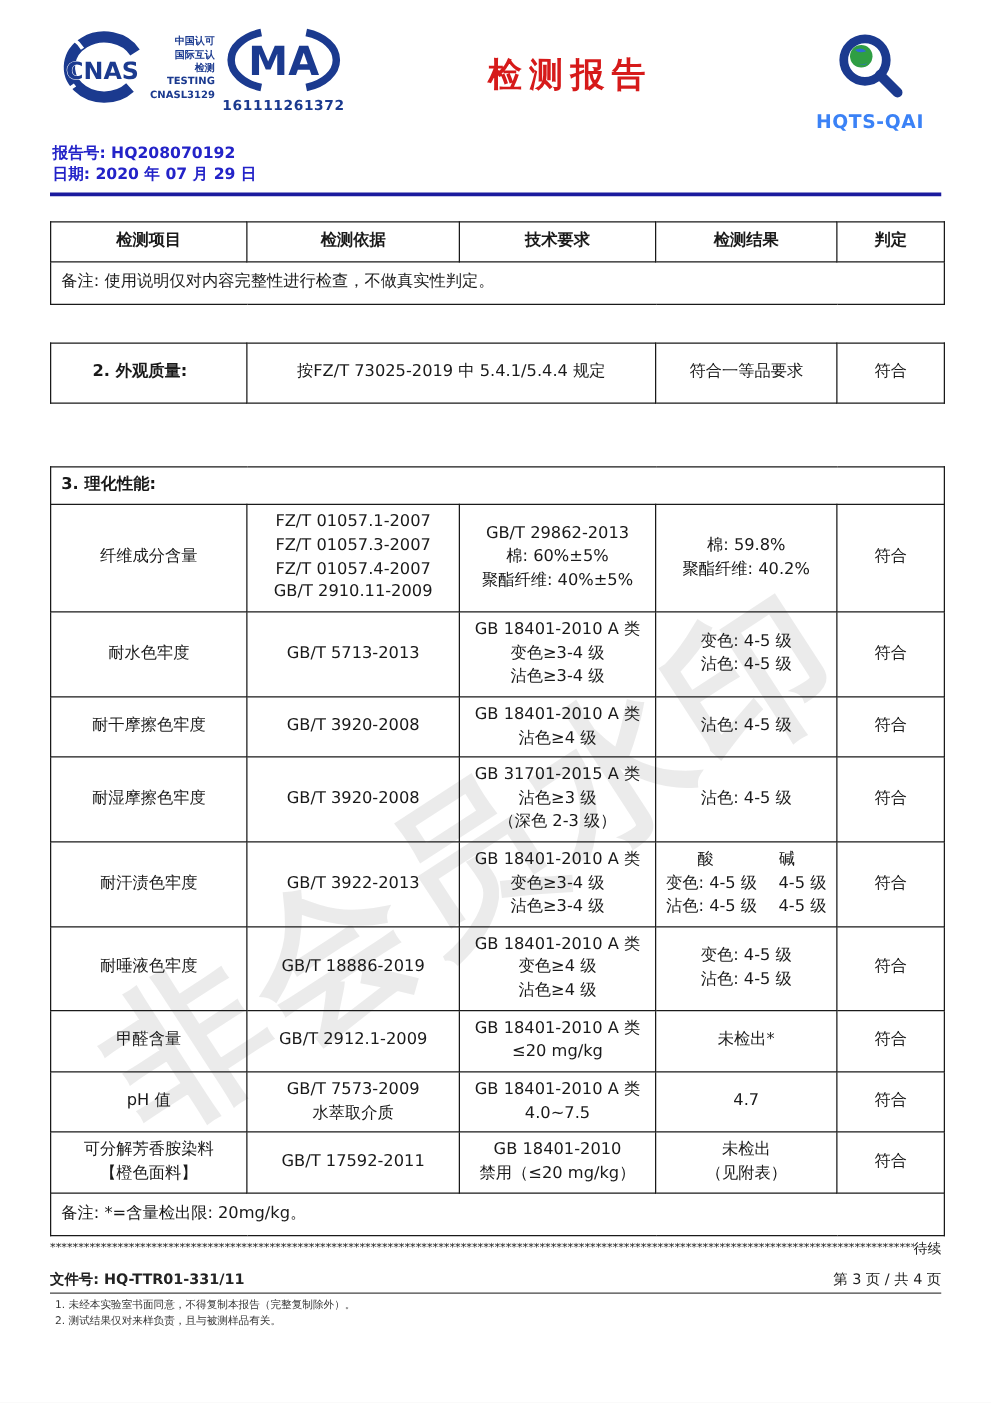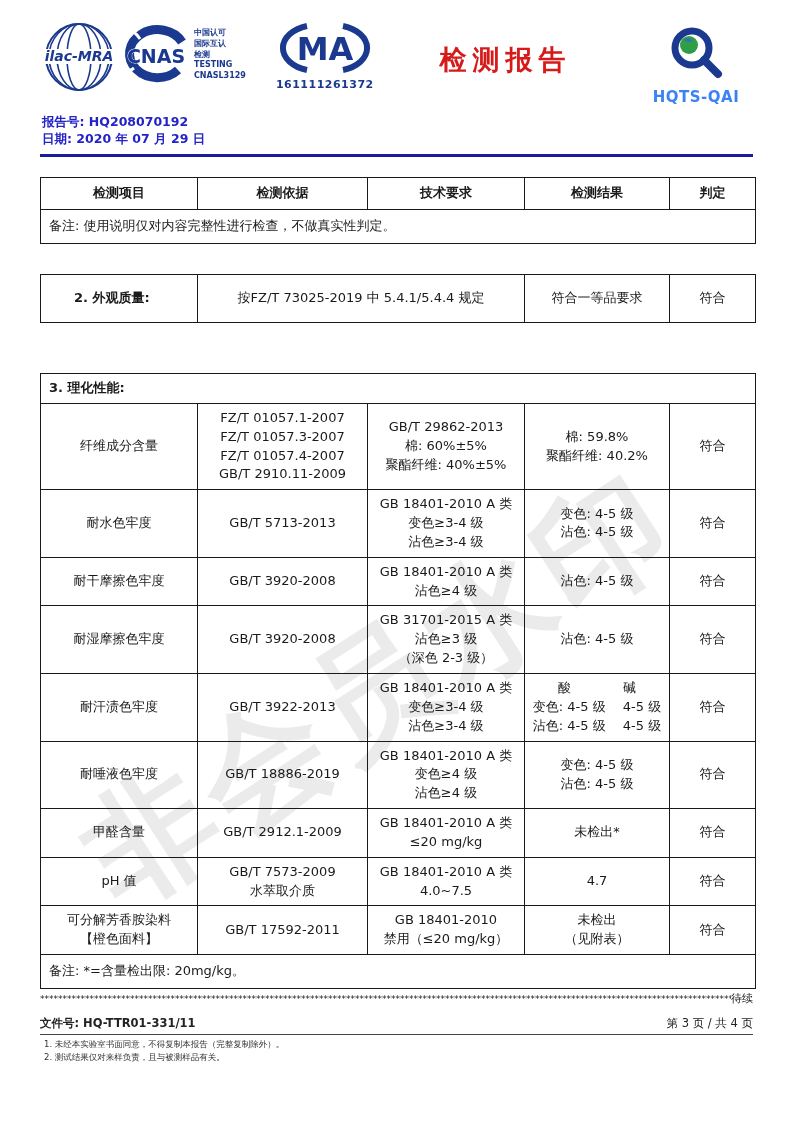--- a/index.html
+++ b/index.html
@@ -12,21 +12,21 @@
   
   .watermark {
     position:absolute; z-index:0; left:40px; top:590px; width:720px;
     transform:rotate(-33deg); transform-origin:center;
     font-size:128px; font-weight:bold; letter-spacing:6px;
     color:rgba(90,90,90,0.12); white-space:nowrap; pointer-events:none;
   }
   
   .header { display:flex; align-items:flex-start; padding:20px 38px 0 42px; }
   .logo-block { display:flex; align-items:flex-start; }
-  .cnas-side { font-size:8px; line-height:1.35; color:#1b3a8f; font-weight:bold; margin:8px 24px 0 2px; }
+  .cnas-side { font-size:8px; line-height:1.35; color:#1b3a8f; font-weight:bold; margin:8px 0 0 2px;text-align:right; }
   .cma-wrap { display:flex; flex-direction:column; align-items:center; margin-left:6px; }
   .cma-number { font-size:11px; font-weight:bold; color:#1b3a8f; letter-spacing:0.5px; margin-top:-2px; }
   .doc-title { flex:1; text-align:center; font-size:27px; font-weight:bold; color:#d61a1a; letter-spacing:6px; padding-top:22px; }
   .hqts-wrap { display:flex; flex-direction:column; align-items:center; width:118px; padding-top:4px; }
   .hqts-label { font-size:15px; font-weight:bold; color:#3b82f6; letter-spacing:0.5px; margin-top:2px; }
   .report-row { display:flex; justify-content:space-between; padding:8px 40px 0 42px;
     font-size:12.5px; font-weight:bold; color:#2323c8;flex-direction:column; }
   .header-rule { height:3px; background:#1b1b9e; margin:6px 40px 0 40px; }
   
   table { border-collapse:collapse; width:715px; margin:0 0 0 40px; table-layout:fixed;
@@ -58,30 +58,20 @@
 
 <div class="page">
 
   <div class="watermark">非会员水印</div>
 
   <div class="content">
 
     <div class="header">
       <div class="logo-block">
 
-        <span>
-          <svg width="74" height="74" viewBox="0 0 74 74">
-            <circle cx="37" cy="37" r="33" fill="none" stroke="#1b3a8f" stroke-width="2"></circle>
-            <ellipse cx="37" cy="37" rx="12" ry="33" fill="none" stroke="#1b3a8f" stroke-width="1.6"></ellipse>
-            <ellipse cx="37" cy="37" rx="22" ry="33" fill="none" stroke="#1b3a8f" stroke-width="1.6"></ellipse>
-            <ellipse cx="37" cy="37" rx="30" ry="33" fill="none" stroke="#1b3a8f" stroke-width="1.6"></ellipse>
-            <rect x="2" y="29" width="70" height="15" fill="#ffffff"></rect>
-            <text x="37" y="41" text-anchor="middle" font-size="14" font-weight="bold" font-style="italic" fill="#1b3a8f">ilac-MRA</text>
-          </svg>
-        </span>
 
         <span style="margin-left:4px;">
           <svg width="72" height="70" viewBox="0 0 72 70">
             <path d="M 62 22 A 28 24 0 1 0 58 50" fill="none" stroke="#1b3a8f" stroke-width="9"></path>
             <path d="M 14 48 A 28 24 0 1 1 20 19" fill="none" stroke="#ffffff" stroke-width="3"></path>
             <text x="36" y="43" text-anchor="middle" font-size="19" font-weight="bold" fill="#1b3a8f" stroke="#ffffff" stroke-width="0.8" paint-order="stroke">CNAS</text>
           </svg>
         </span>
         <div class="cnas-side pre">中国认可
 国际互认

